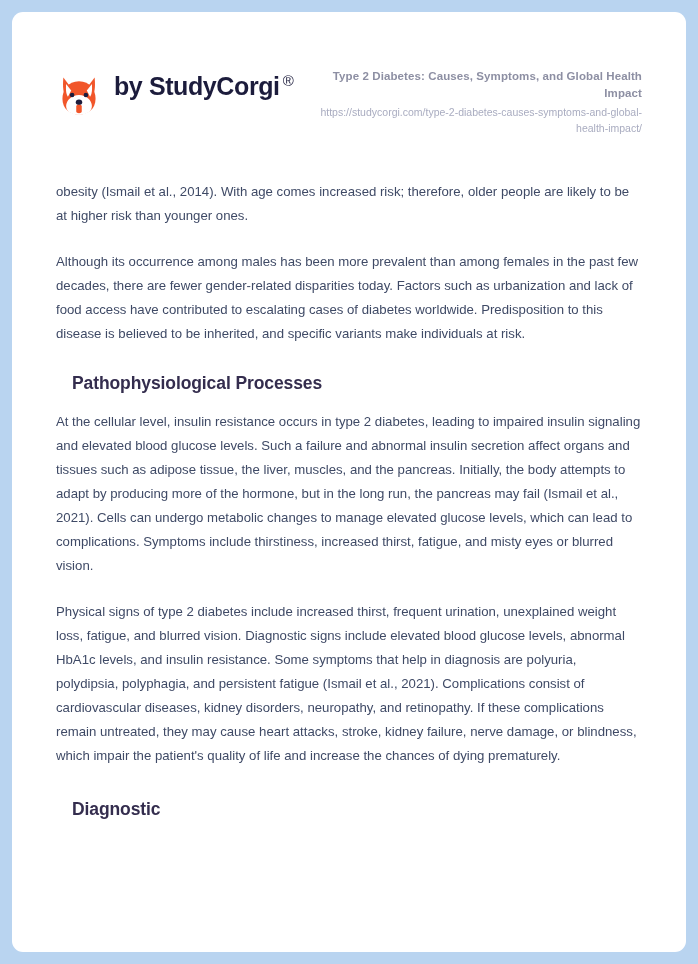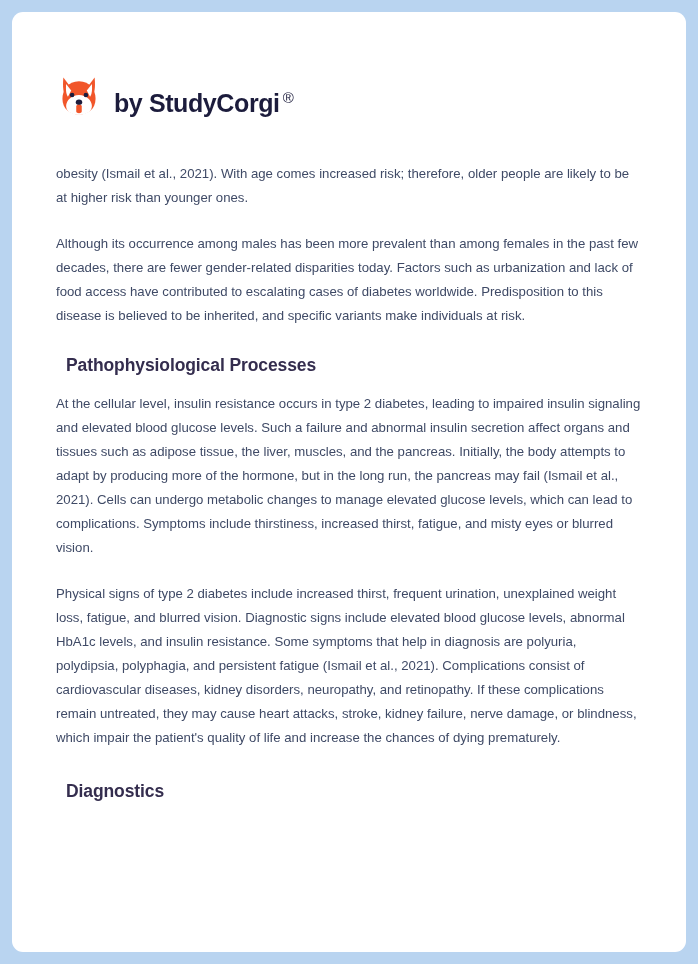--- a/index.html
+++ b/index.html
@@ -27,21 +27,21 @@
   
   .doc-header {
     display: flex;
     align-items: flex-start;
     justify-content: space-between;
     padding: 52px 44px 0 44px;
     box-sizing: border-box;
   }
   .brand {
     display: flex;
-    align-items: flex-end;
+    align-items: flex-start;
     flex: 0 0 auto;
     margin-top: 8px;
   }
   .brand-logo {
     width: 46px;
     height: 46px;
     flex: 0 0 auto;
     display: block;
   }
   .brand-text {
@@ -90,21 +90,21 @@
     font-size: 13.2px;
     line-height: 1.82;
     color: #3f4a66;
     margin: 0 0 22px 0;
     text-align: left;
   }
   h2.sec-head {
     font-size: 17.5px;
     font-weight: bold;
     color: #342d4e;
-    margin: 30px 0 15px 10px;
+    margin: 30px 0 15px 16px;
     line-height: 1.3;
     letter-spacing: -0.1px;
   }
   h2.sec-head.first { margin-top: 26px; }
 </style>
 </head>
 <body>
 
 <div id="page">
 
@@ -126,25 +126,29 @@
         <circle cx="35" cy="50" r="5" fill="#1c1c3c"></circle>
         <circle cx="65" cy="50" r="5" fill="#1c1c3c"></circle>
 
         <ellipse cx="50" cy="66" rx="7" ry="6" fill="#1c1c3c"></ellipse>
 
         <path d="M44 74 C44 70, 56 70, 56 74 L56 86 C56 91, 44 91, 44 86 Z" fill="#f1562a"></path>
       </svg>
       <div class="brand-text"><span>by StudyCorgi</span><span class="brand-reg">®</span></div>
     </div>
 
+    <div class="head-right">
+      <div class="head-title">Type 2 Diabetes: Causes, Symptoms, and Global Health Impact</div>
+      <div class="head-url">https://studycorgi.com/type-2-diabetes-causes-symptoms-and-global-health-impact/</div>
+    </div>
 
   </div>
 
   <div class="doc-body">
-      <p class="para">obesity (Ismail et al., 2021). With age comes increased risk; therefore, older people are likely to be at higher risk than younger ones.</p>
+      <p class="para">obesity (Ismail et al., 2014). With age comes increased risk; therefore, older people are likely to be at higher risk than younger ones.</p>
       <p class="para">Although its occurrence among males has been more prevalent than among females in the past few decades, there are fewer gender-related disparities today. Factors such as urbanization and lack of food access have contributed to escalating cases of diabetes worldwide. Predisposition to this disease is believed to be inherited, and specific variants make individuals at risk.</p>
       <h2 class="sec-head first">Pathophysiological Processes</h2>
       <p class="para">At the cellular level, insulin resistance occurs in type 2 diabetes, leading to impaired insulin signaling and elevated blood glucose levels. Such a failure and abnormal insulin secretion affect organs and tissues such as adipose tissue, the liver, muscles, and the pancreas. Initially, the body attempts to adapt by producing more of the hormone, but in the long run, the pancreas may fail (Ismail et al., 2021). Cells can undergo metabolic changes to manage elevated glucose levels, which can lead to complications. Symptoms include thirstiness, increased thirst, fatigue, and misty eyes or blurred vision.</p>
       <p class="para">Physical signs of type 2 diabetes include increased thirst, frequent urination, unexplained weight loss, fatigue, and blurred vision. Diagnostic signs include elevated blood glucose levels, abnormal HbA1c levels, and insulin resistance. Some symptoms that help in diagnosis are polyuria, polydipsia, polyphagia, and persistent fatigue (Ismail et al., 2021). Complications consist of cardiovascular diseases, kidney disorders, neuropathy, and retinopathy. If these complications remain untreated, they may cause heart attacks, stroke, kidney failure, nerve damage, or blindness, which impair the patient's quality of life and increase the chances of dying prematurely.</p>
-      <h2 class="sec-head">Diagnostics</h2>
+      <h2 class="sec-head">Diagnostic</h2>
     </div>
 
 </div>
 
 </body></html>

